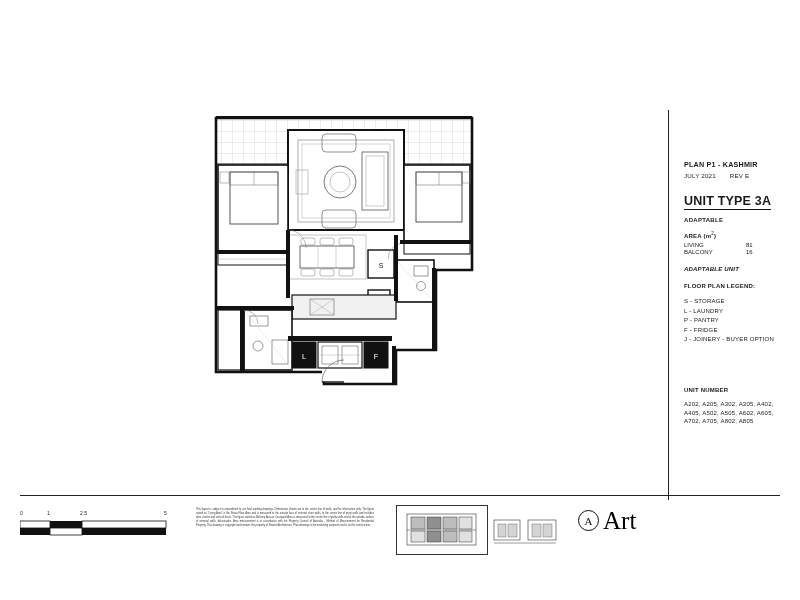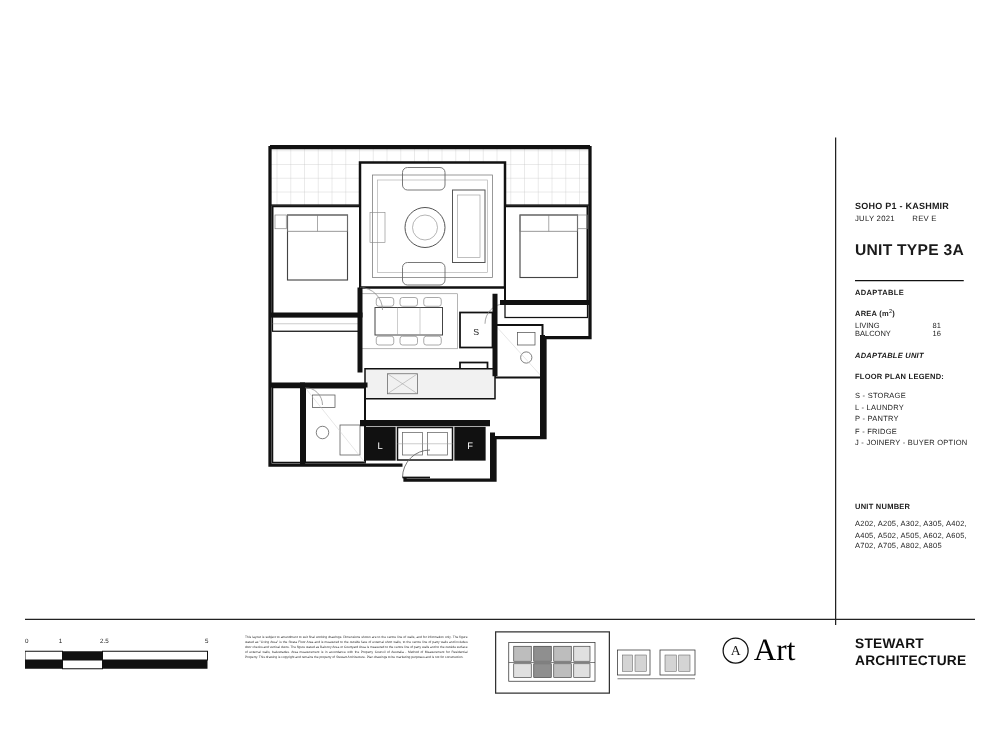--- a/index.html
+++ b/index.html
@@ -68,21 +68,21 @@
     letter-spacing: 0.2px;
     margin-bottom: 12px;
   }
   .tb-date .rev { margin-left: 14px; }
   .tb-unittype {
     font-size: 12.5px;
     font-weight: bold;
     letter-spacing: 0.2px;
     border-bottom: 1.4px solid #111;
     display: inline-block;
-    padding-bottom: 17px;
+    padding-bottom: 1px;
     margin-bottom: 7px;
   }
   .tb-adaptable {
     font-size: 6px;
     font-weight: bold;
     letter-spacing: 0.3px;
     margin-bottom: 8px;
   }
   .tb-area-head {
     font-size: 6px;
@@ -338,21 +338,21 @@
       <rect x="88" y="226" width="104" height="5" fill="#111"></rect>
       <rect x="40" y="196" width="4" height="66" fill="#111"></rect>
       <rect x="16" y="140" width="74" height="4" fill="#111"></rect>
       <rect x="200" y="130" width="72" height="4" fill="#111"></rect>
       <rect x="232" y="158" width="4" height="82" fill="#111"></rect>
       <rect x="192" y="236" width="4" height="38" fill="#111"></rect>
     </svg>
   </div>
 
   <div class="titleblock">
-    <div class="tb-project">SOHO P1 - KASHMIR</div>
+    <div class="tb-project">PLAN P1 - KASHMIR</div>
     <div class="tb-date">
       <span>JULY 2021</span><span class="rev">REV E</span>
     </div>
 
     <div class="tb-unittype">UNIT TYPE 3A</div>
     <div class="tb-adaptable">ADAPTABLE</div>
 
     <div class="tb-area-head">
       <span>AREA (m</span><sup>2</sup><span>)</span>
     </div>
@@ -424,18 +424,14 @@
       <rect x="51" y="8" width="9" height="13" fill="#d4d4d4" stroke="#555" stroke-width="0.4"></rect>
       <line x1="2" y1="27" x2="64" y2="27" stroke="#333" stroke-width="0.5"></line>
     </svg>
   </div>
 
   <div class="logo-art">
     <span class="circleA">A</span>
     <span class="word">Art</span>
   </div>
 
-  <div class="logo-stewart">
-    <div>STEWART</div>
-    <div>ARCHITECTURE</div>
-  </div>
 
 </div>
 
 </body></html>

